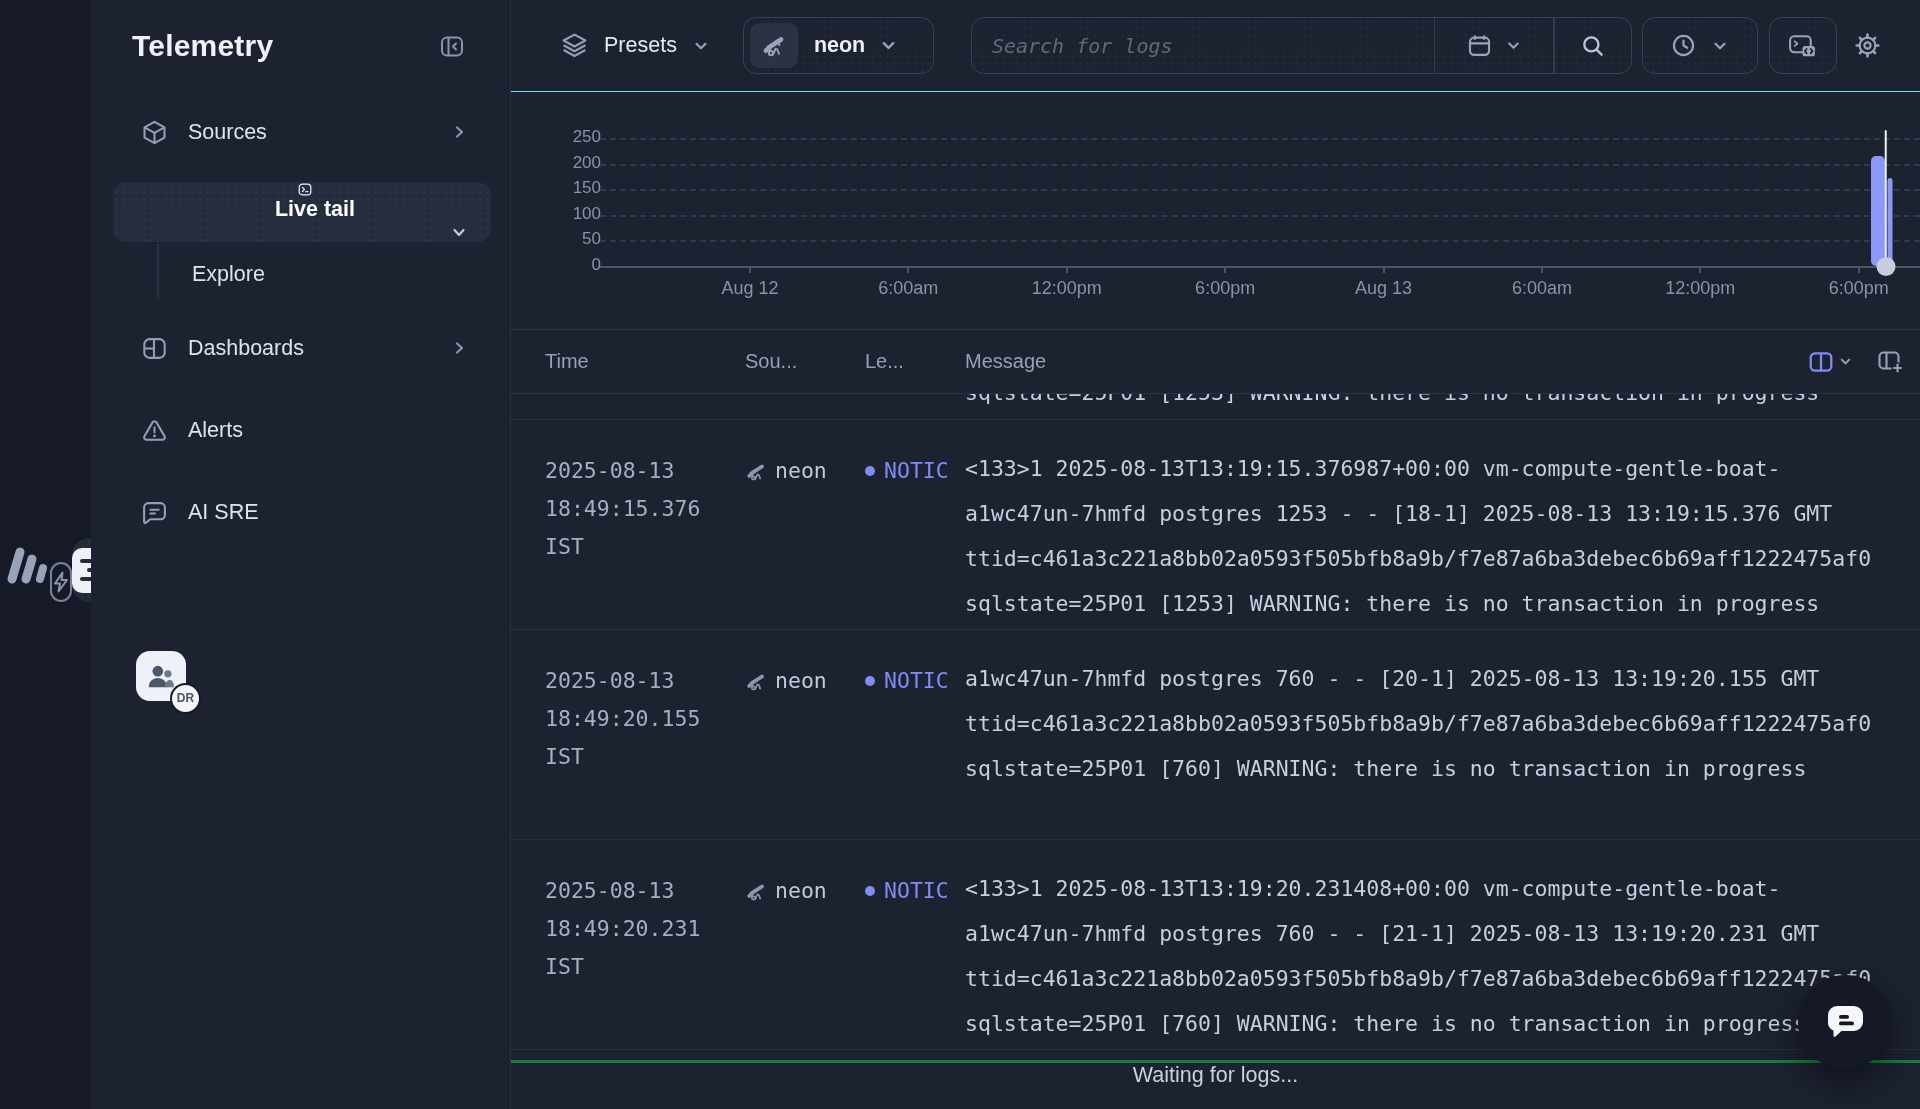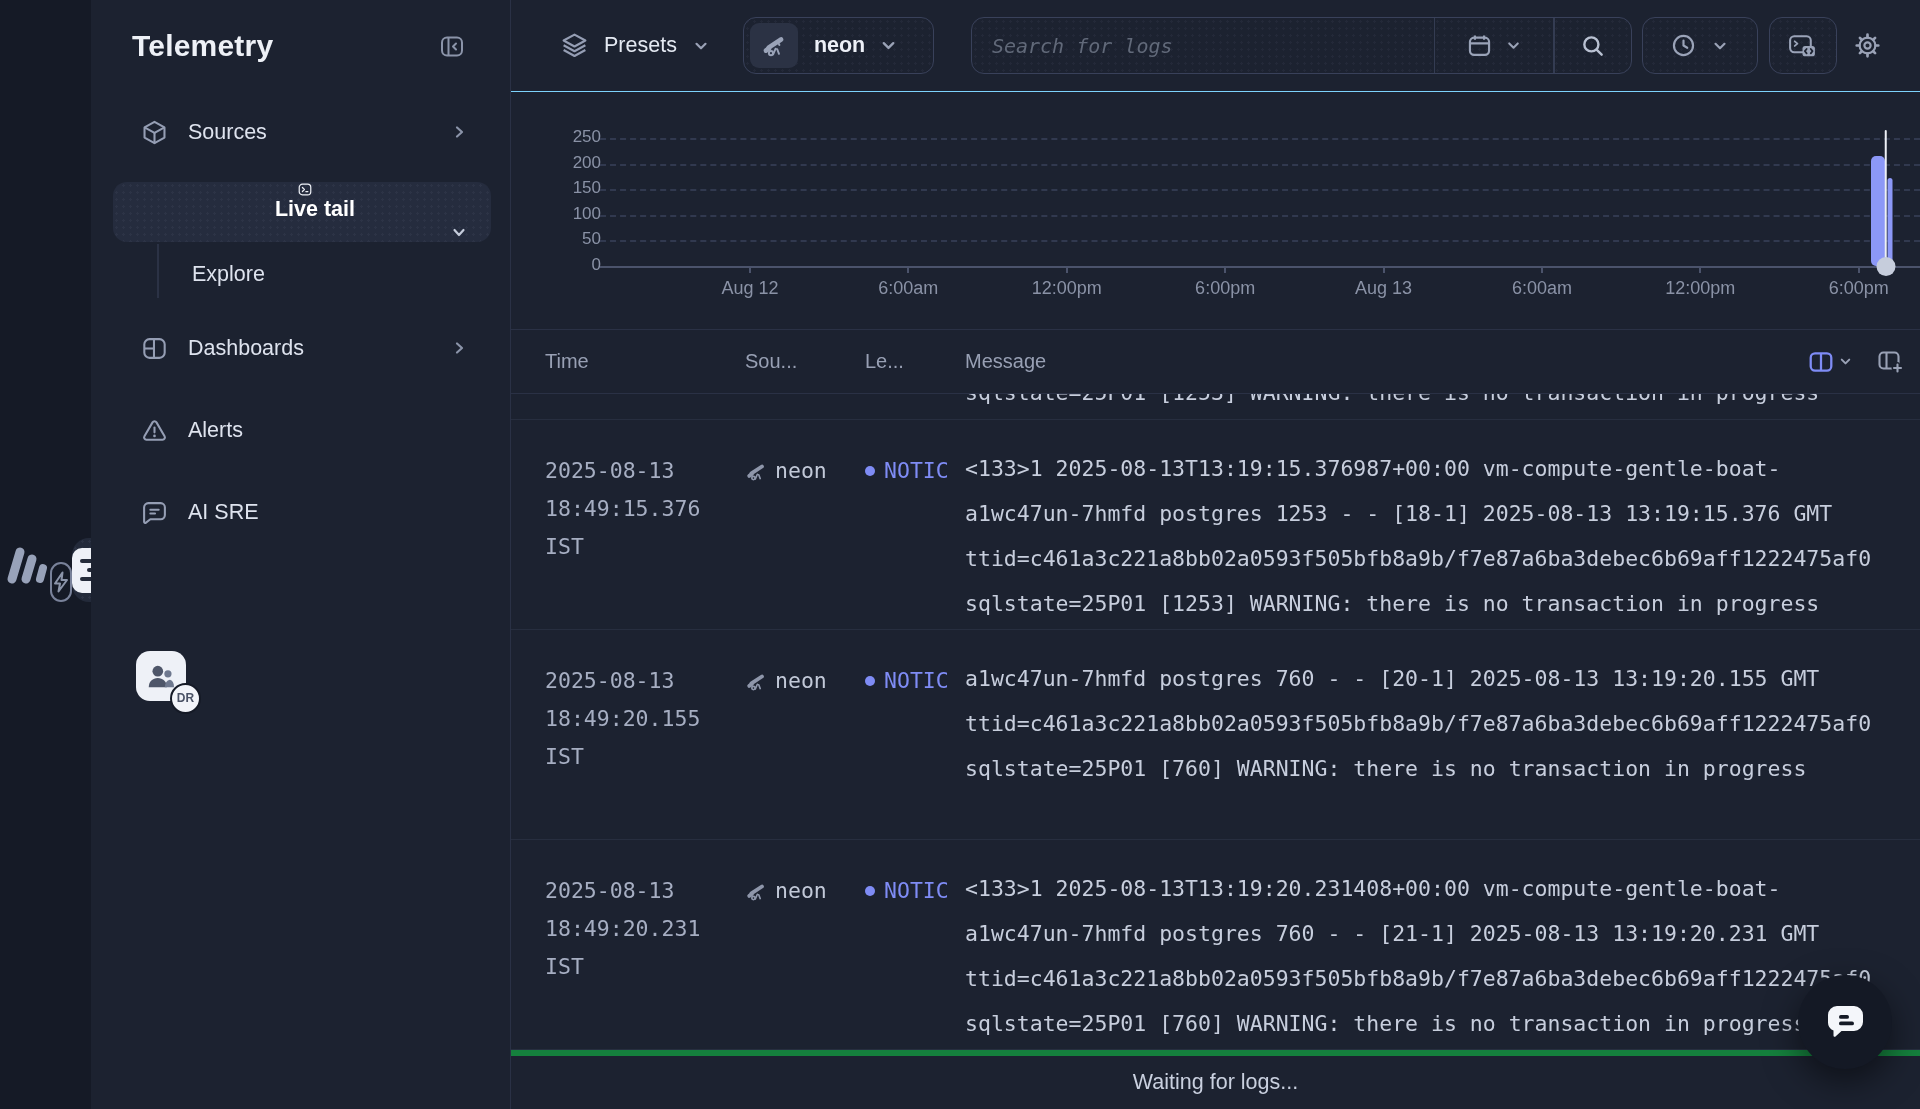--- a/index.html
+++ b/index.html
@@ -91,21 +91,21 @@
   .row-clipped div { margin-top:-14px; font-size:21.5px; color:#C7CEDD; white-space:nowrap; }
   .log-row { height:210px; flex:none; display:flex; padding-left:34px; border-bottom:1px solid #272E3F; cursor:pointer; overflow:hidden; }
   .cell-time { width:200px; flex:none; padding-top:32px; font-size:21.5px; line-height:38px; color:#A6AEC2; }
   .cell-src { width:120px; flex:none; padding-top:32px; font-size:21.5px; line-height:38px; color:#C2C9D8; display:flex; align-items:flex-start; }
   .cell-src svg { margin:9px 8px 0 0; flex:none; }
   .cell-lvl { width:100px; flex:none; padding-top:32px; font-size:21.5px; line-height:38px; color:var(--accent,#7F8CF5); }
   .lvl-dot { display:inline-block; width:10px; height:10px; border-radius:50%; background:var(--accent,#7F8CF5); margin-right:9px; vertical-align:2px; }
   .cell-msg { flex:1; min-width:0; padding-top:26px; font-size:21.5px; line-height:45px; color:#C7CEDD; }
   .cell-msg div { white-space:nowrap; }
 
-  .tfoot { height:59px; flex:none; border-top:6px solid #15803d; display:flex; align-items:center; justify-content:center; }
+  .tfoot { height:49px; flex:none; border-top:3px solid #15803d; display:flex; align-items:flex-start; justify-content:center; }
   .tfoot .status { font-size:21.5px; font-weight:500; color:#C9D0DF; }
 
   
   .fab { position:absolute; left:1798px; top:975px; width:94px; height:94px; border-radius:50%; background:#141925; box-shadow:0 12px 34px rgba(0,0,0,0.5); display:flex; align-items:center; justify-content:center; cursor:pointer; z-index:10; }
 
   svg { display:block; }
 </style>
 </head>
 <body>
 

